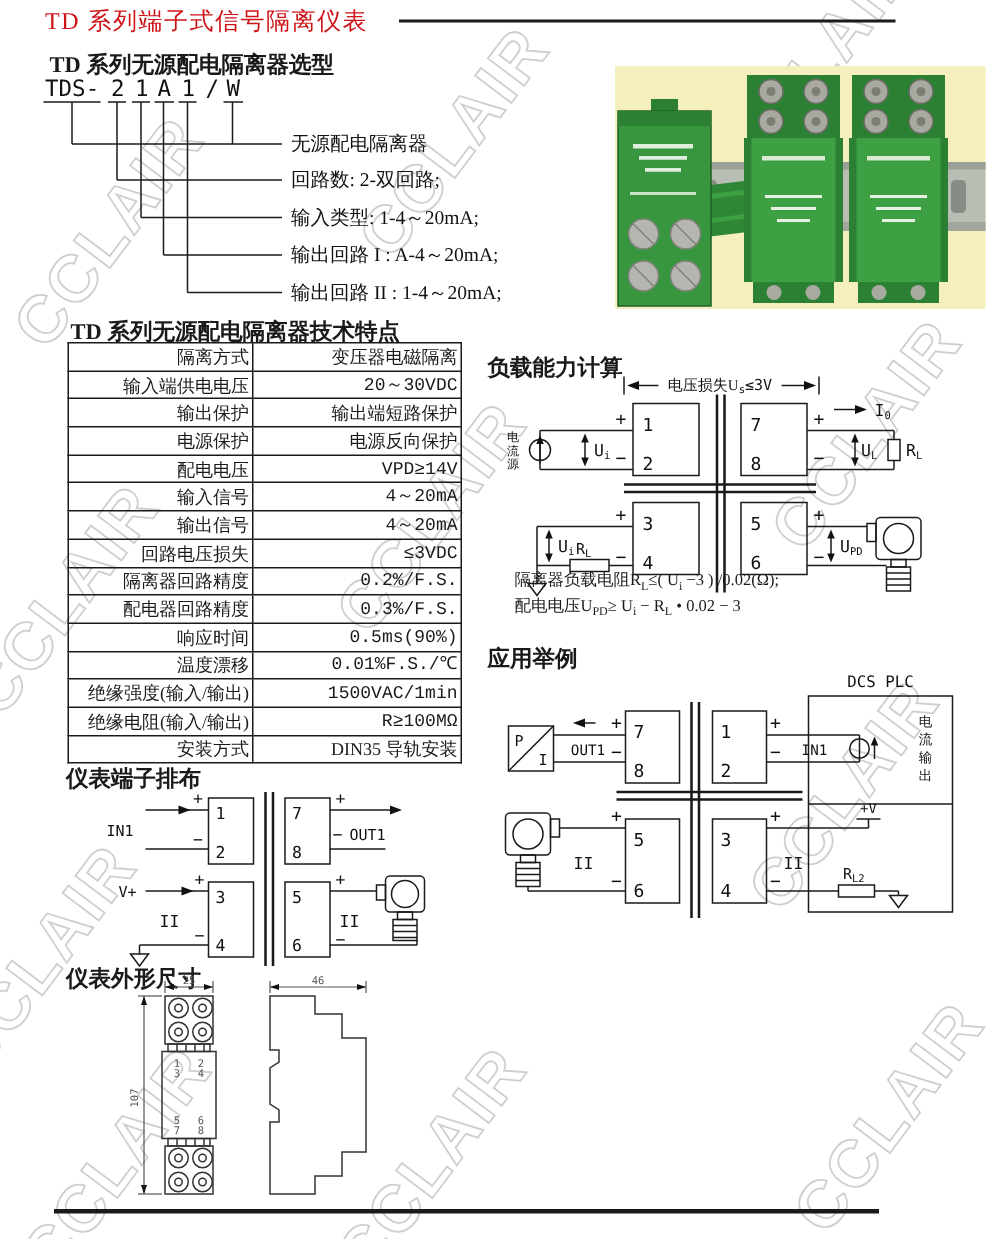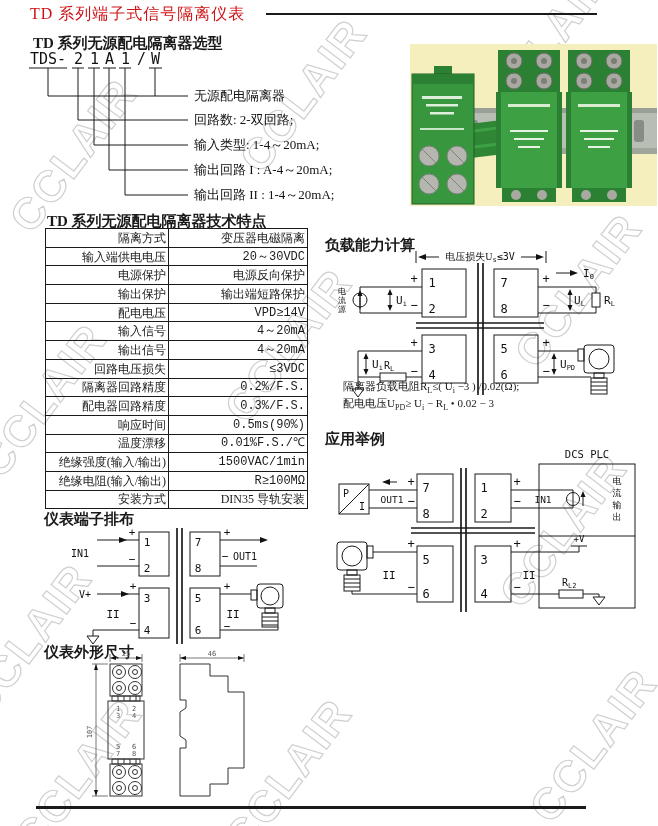--- a/index.html
+++ b/index.html
@@ -162,26 +162,26 @@
     <tbody>
         <tr>
           <td class="cjk" style="width:118px">隔离方式</td>
           <td class="cjk" style="width:134px">变压器电磁隔离</td>
         </tr>
     <tr>
           <td class="cjk">输入端供电电压</td>
           <td class="vmono">20～30VDC</td>
         </tr>
     <tr>
+          <td class="cjk">输出保护</td>
+          <td class="cjk">输出端短路保护</td>
+        </tr>
+    <tr>
           <td class="cjk">电源保护</td>
           <td class="cjk">电源反向保护</td>
-        </tr>
-    <tr>
-          <td class="cjk">输出保护</td>
-          <td class="cjk">输出端短路保护</td>
         </tr>
     <tr>
           <td class="cjk">配电电压</td>
           <td class="vmono">VPD≥14V</td>
         </tr>
     <tr>
           <td class="cjk">输入信号</td>
           <td class="vmono">4～20mA</td>
         </tr>
     <tr>

